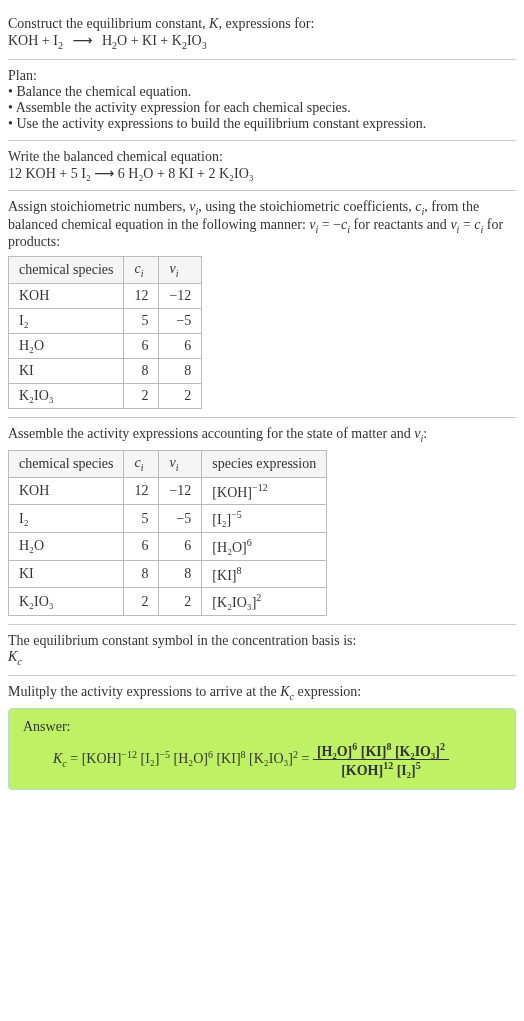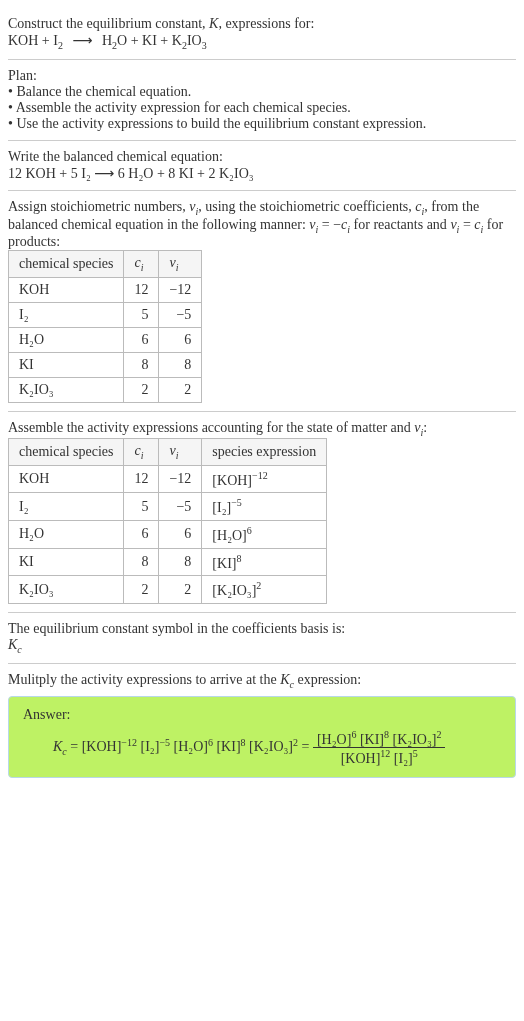--- a/index.html
+++ b/index.html
@@ -24,20 +24,21 @@
     }
     .sup {
       font-size: 10px;
       vertical-align: super;
     }
     .italic {
       font-style: italic;
     }
     table {
       border-collapse: collapse;
+      margin-top: 6px;
       border-radius: 16px;
     }
     th, td {
       border: 1px solid #bbb;
       padding: 4px 10px;
       text-align: left;
       font-weight: normal;
     }
     th {
       background: #f5f5f5;
@@ -50,20 +51,21 @@
       border: 1px solid #b8d8e8;
       border-radius: 4px;
       padding: 10px 14px;
       margin-top: 6px;
       max-width: 490px;
     }
     .frac {
       display: inline-block;
       vertical-align: middle;
       text-align: center;
+      font-weight: bold;
     }
     .frac .num {
       display: block;
       border-bottom: 1px solid #333;
       padding: 0 4px;
     }
     .frac .den {
       display: block;
       padding: 0 4px;
       text-align: center;
@@ -174,21 +176,21 @@
           <td>K₂IO₃</td>
           <td class="num">2</td>
           <td class="num">2</td>
           <td><span>[K₂IO₃]</span><span class="sup">2</span></td>
         </tr>
   </tbody>
     </table>
 </div>
 
 <div class="section">
-  <div>The equilibrium constant symbol in the coefficients basis is:</div>
+  <div>The equilibrium constant symbol in the concentration basis is:</div>
   <div><span class="italic">K</span><span class="italic sub">c</span></div>
 </div>
 
 <div class="section">
   <div>
     <span>Mulitply the activity expressions to arrive at the </span><span class="italic">K</span><span class="italic sub">c</span><span> expression:</span>
   </div>
   <div class="answer">
     <div>Answer:</div>
     <div style="padding-left:30px; padding-top:6px;">

